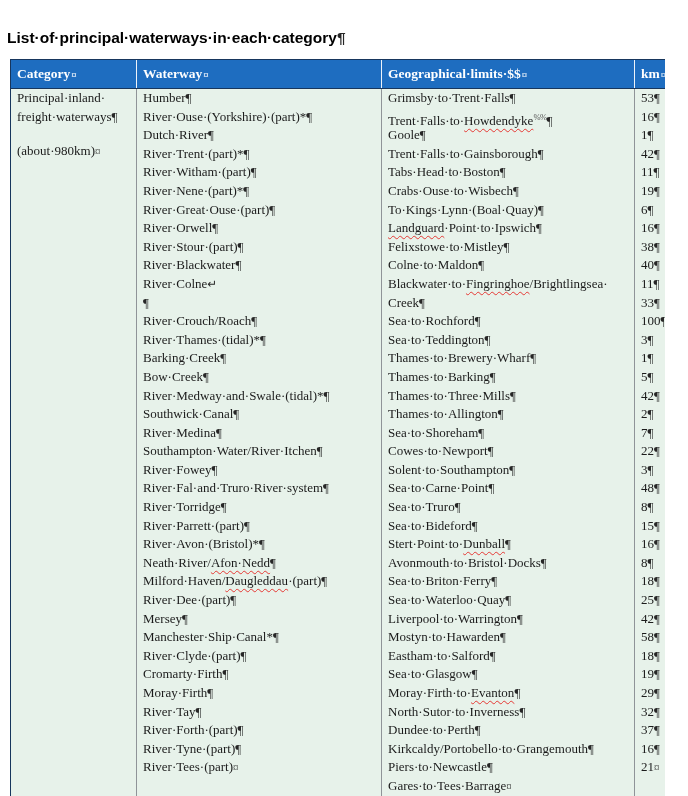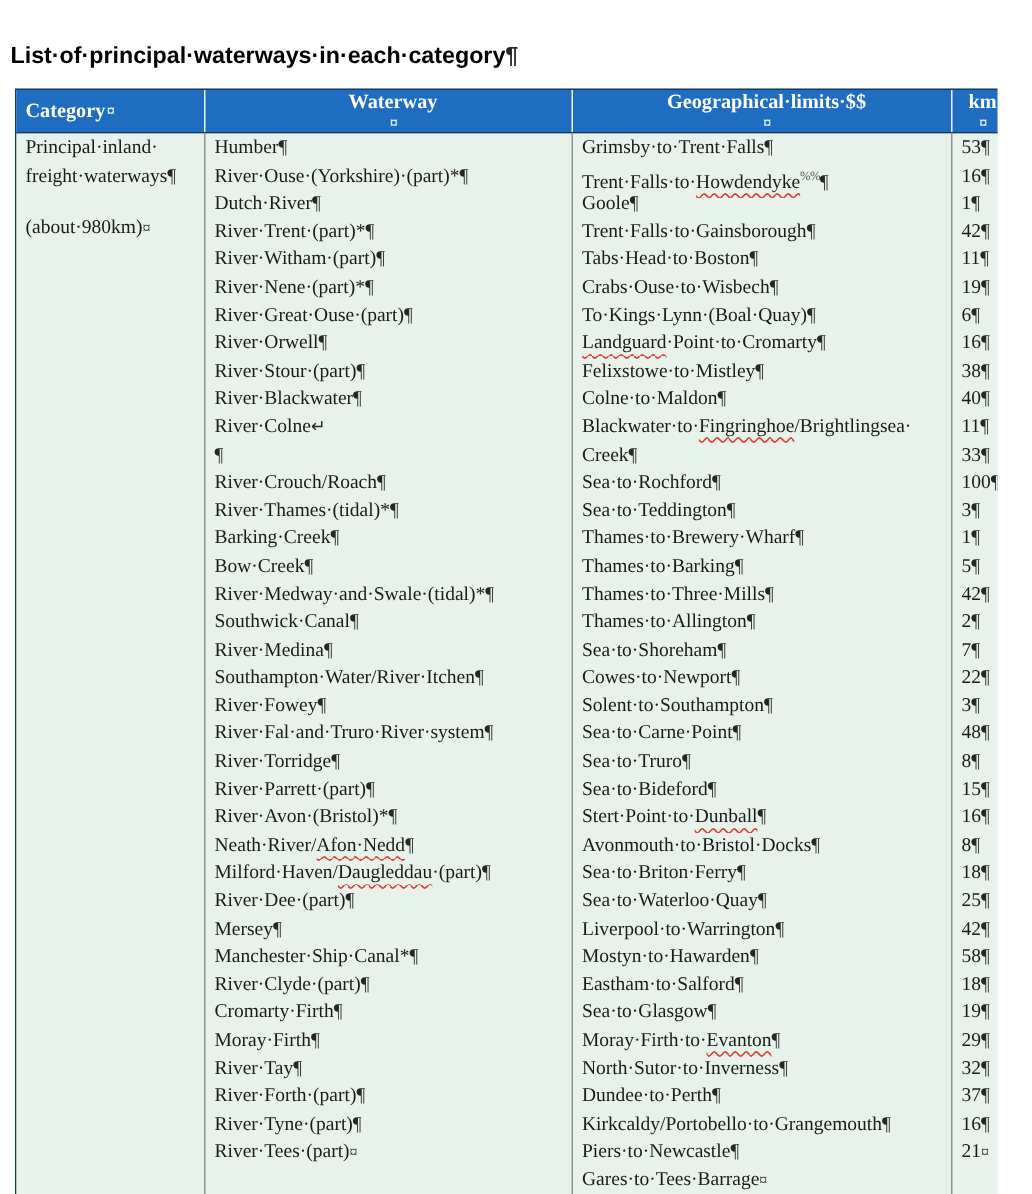--- a/index.html
+++ b/index.html
@@ -14,21 +14,21 @@
   .page{position:relative;width:665px;height:796px;background:#ffffff;overflow:hidden;
         font-family:"Liberation Serif",serif;color:var(--text);margin-top:24px;}
   .doc-title{position:absolute;left:7px;top:5px;
         font-family:"Liberation Sans",sans-serif;font-weight:bold;font-size:15.5px;color:#000;
         white-space:nowrap;}
   .wtable{position:absolute;left:10px;top:35px;width:658px;
         border:1.5px solid var(--border-dark);box-sizing:content-box;background:var(--body-bg);}
   .hrow{display:flex;background:var(--header-bg);border-bottom:1.5px solid var(--border-dark);height:28px;}
   .hcell{box-sizing:border-box;display:flex;align-items:center;padding-left:6px;
         color:#ffffff;font-weight:bold;font-size:13.5px;white-space:nowrap;overflow:hidden;}
-  .hcell + .hcell{border-left:1px solid rgba(255,255,255,.92);flex-direction:column;}
+  .hcell + .hcell{border-left:1px solid rgba(255,255,255,.92);}
   .col-cat{width:125px;flex:0 0 auto;}
   .col-wat{width:245px;flex:0 0 auto;}
   .col-lim{width:253px;flex:0 0 auto;}
   .col-km{flex:1 1 auto;}
   .brow{display:flex;background:var(--body-bg);}
   .bcell{box-sizing:border-box;padding:0 0 4px 6px;font-size:13px;overflow:hidden;}
   .bcell + .bcell{border-left:1px solid var(--cell-sep);}
   .line{line-height:18.6px;height:18.6px;white-space:nowrap;}
   .line.para-space{margin-top:16px;}
   .seg{color:var(--text);}
@@ -121,21 +121,21 @@
           <div class="line"><span class="seg">River·Tees·(part)</span><span class="mark mark-cell">¤</span></div>
         </div>
       <div class="bcell col-lim">
           <div class="line"><span class="seg">Grimsby·to·Trent·Falls</span><span class="mark mark-pilcrow">¶</span></div>
           <div class="line"><span class="seg">Trent·Falls·to·</span><span class="seg err">Howdendyke</span><span class="sup">%%</span><span class="mark mark-pilcrow">¶</span></div>
           <div class="line"><span class="seg">Goole</span><span class="mark mark-pilcrow">¶</span></div>
           <div class="line"><span class="seg">Trent·Falls·to·Gainsborough</span><span class="mark mark-pilcrow">¶</span></div>
           <div class="line"><span class="seg">Tabs·Head·to·Boston</span><span class="mark mark-pilcrow">¶</span></div>
           <div class="line"><span class="seg">Crabs·Ouse·to·Wisbech</span><span class="mark mark-pilcrow">¶</span></div>
           <div class="line"><span class="seg">To·Kings·Lynn·(Boal·Quay)</span><span class="mark mark-pilcrow">¶</span></div>
-          <div class="line"><span class="seg err">Landguard</span><span class="seg">·Point·to·Cromarty</span><span class="mark mark-pilcrow">¶</span></div>
+          <div class="line"><span class="seg err">Landguard</span><span class="seg">·Point·to·Ipswich</span><span class="mark mark-pilcrow">¶</span></div>
           <div class="line"><span class="seg">Felixstowe·to·Mistley</span><span class="mark mark-pilcrow">¶</span></div>
           <div class="line"><span class="seg">Colne·to·Maldon</span><span class="mark mark-pilcrow">¶</span></div>
           <div class="line"><span class="seg">Blackwater·to·</span><span class="seg err">Fingringhoe</span><span class="seg">/Brightlingsea·</span></div>
           <div class="line"><span class="seg">Creek</span><span class="mark mark-pilcrow">¶</span></div>
           <div class="line"><span class="seg">Sea·to·Rochford</span><span class="mark mark-pilcrow">¶</span></div>
           <div class="line"><span class="seg">Sea·to·Teddington</span><span class="mark mark-pilcrow">¶</span></div>
           <div class="line"><span class="seg">Thames·to·Brewery·Wharf</span><span class="mark mark-pilcrow">¶</span></div>
           <div class="line"><span class="seg">Thames·to·Barking</span><span class="mark mark-pilcrow">¶</span></div>
           <div class="line"><span class="seg">Thames·to·Three·Mills</span><span class="mark mark-pilcrow">¶</span></div>
           <div class="line"><span class="seg">Thames·to·Allington</span><span class="mark mark-pilcrow">¶</span></div>

